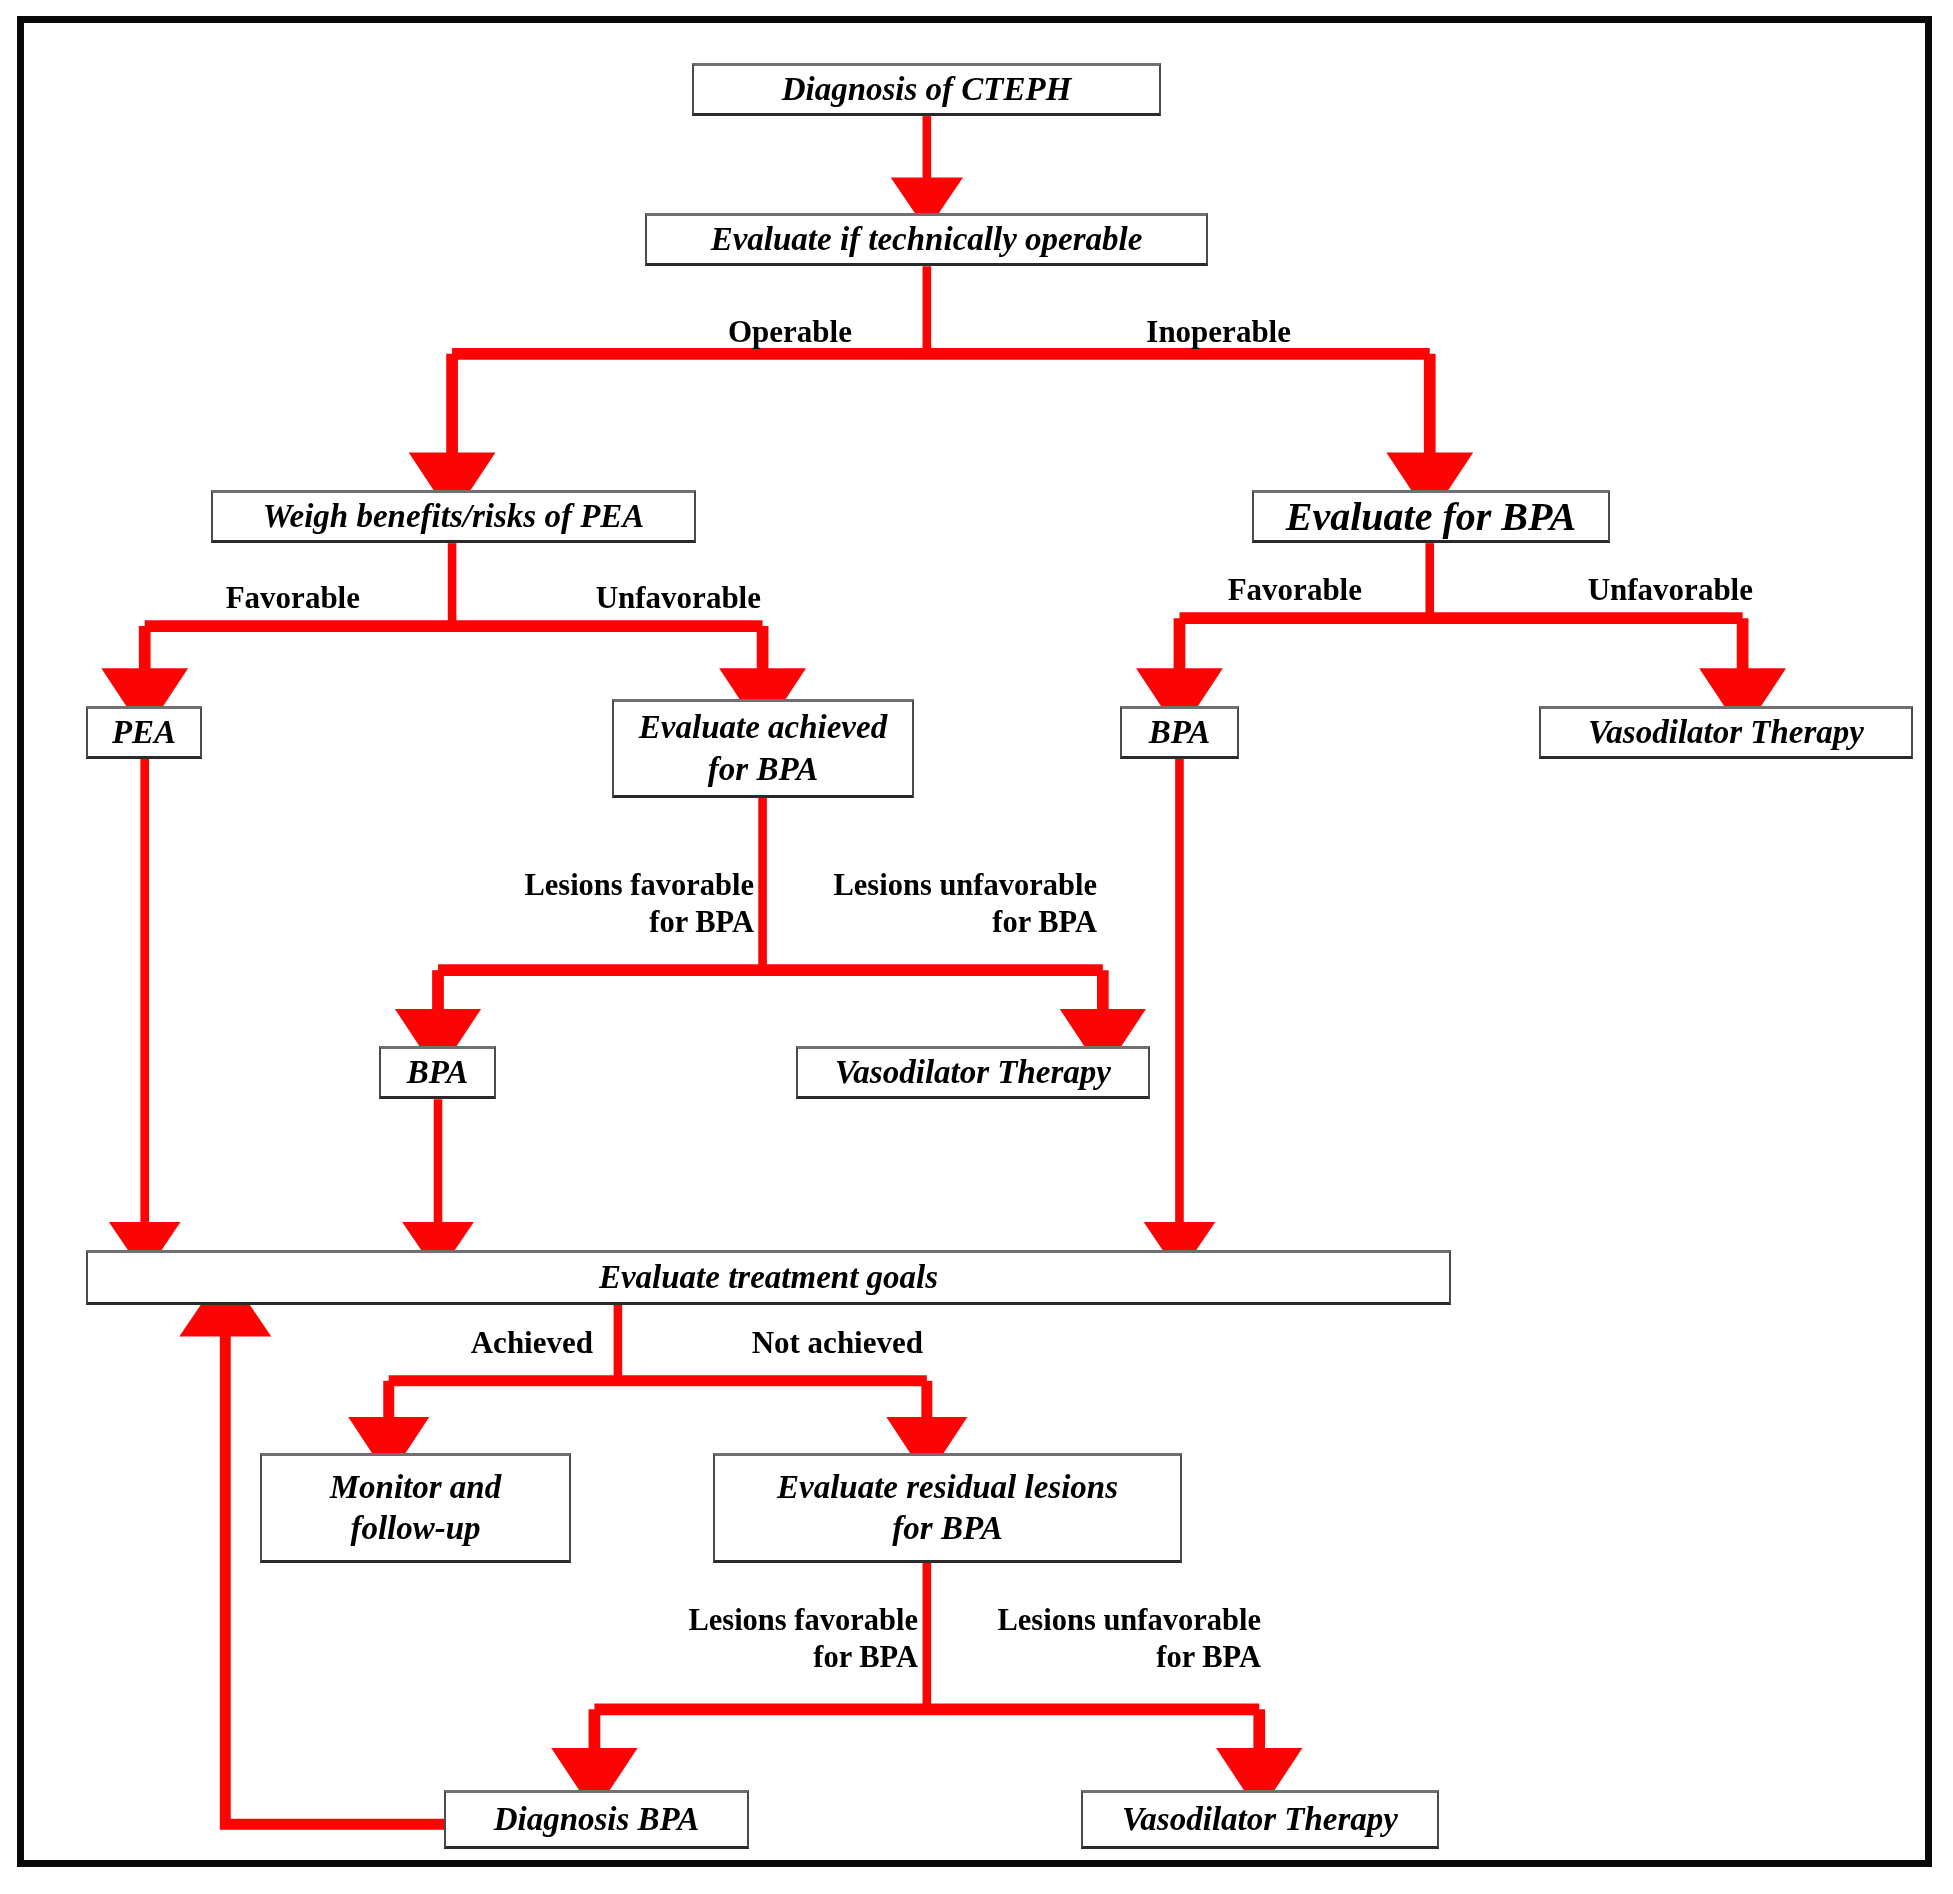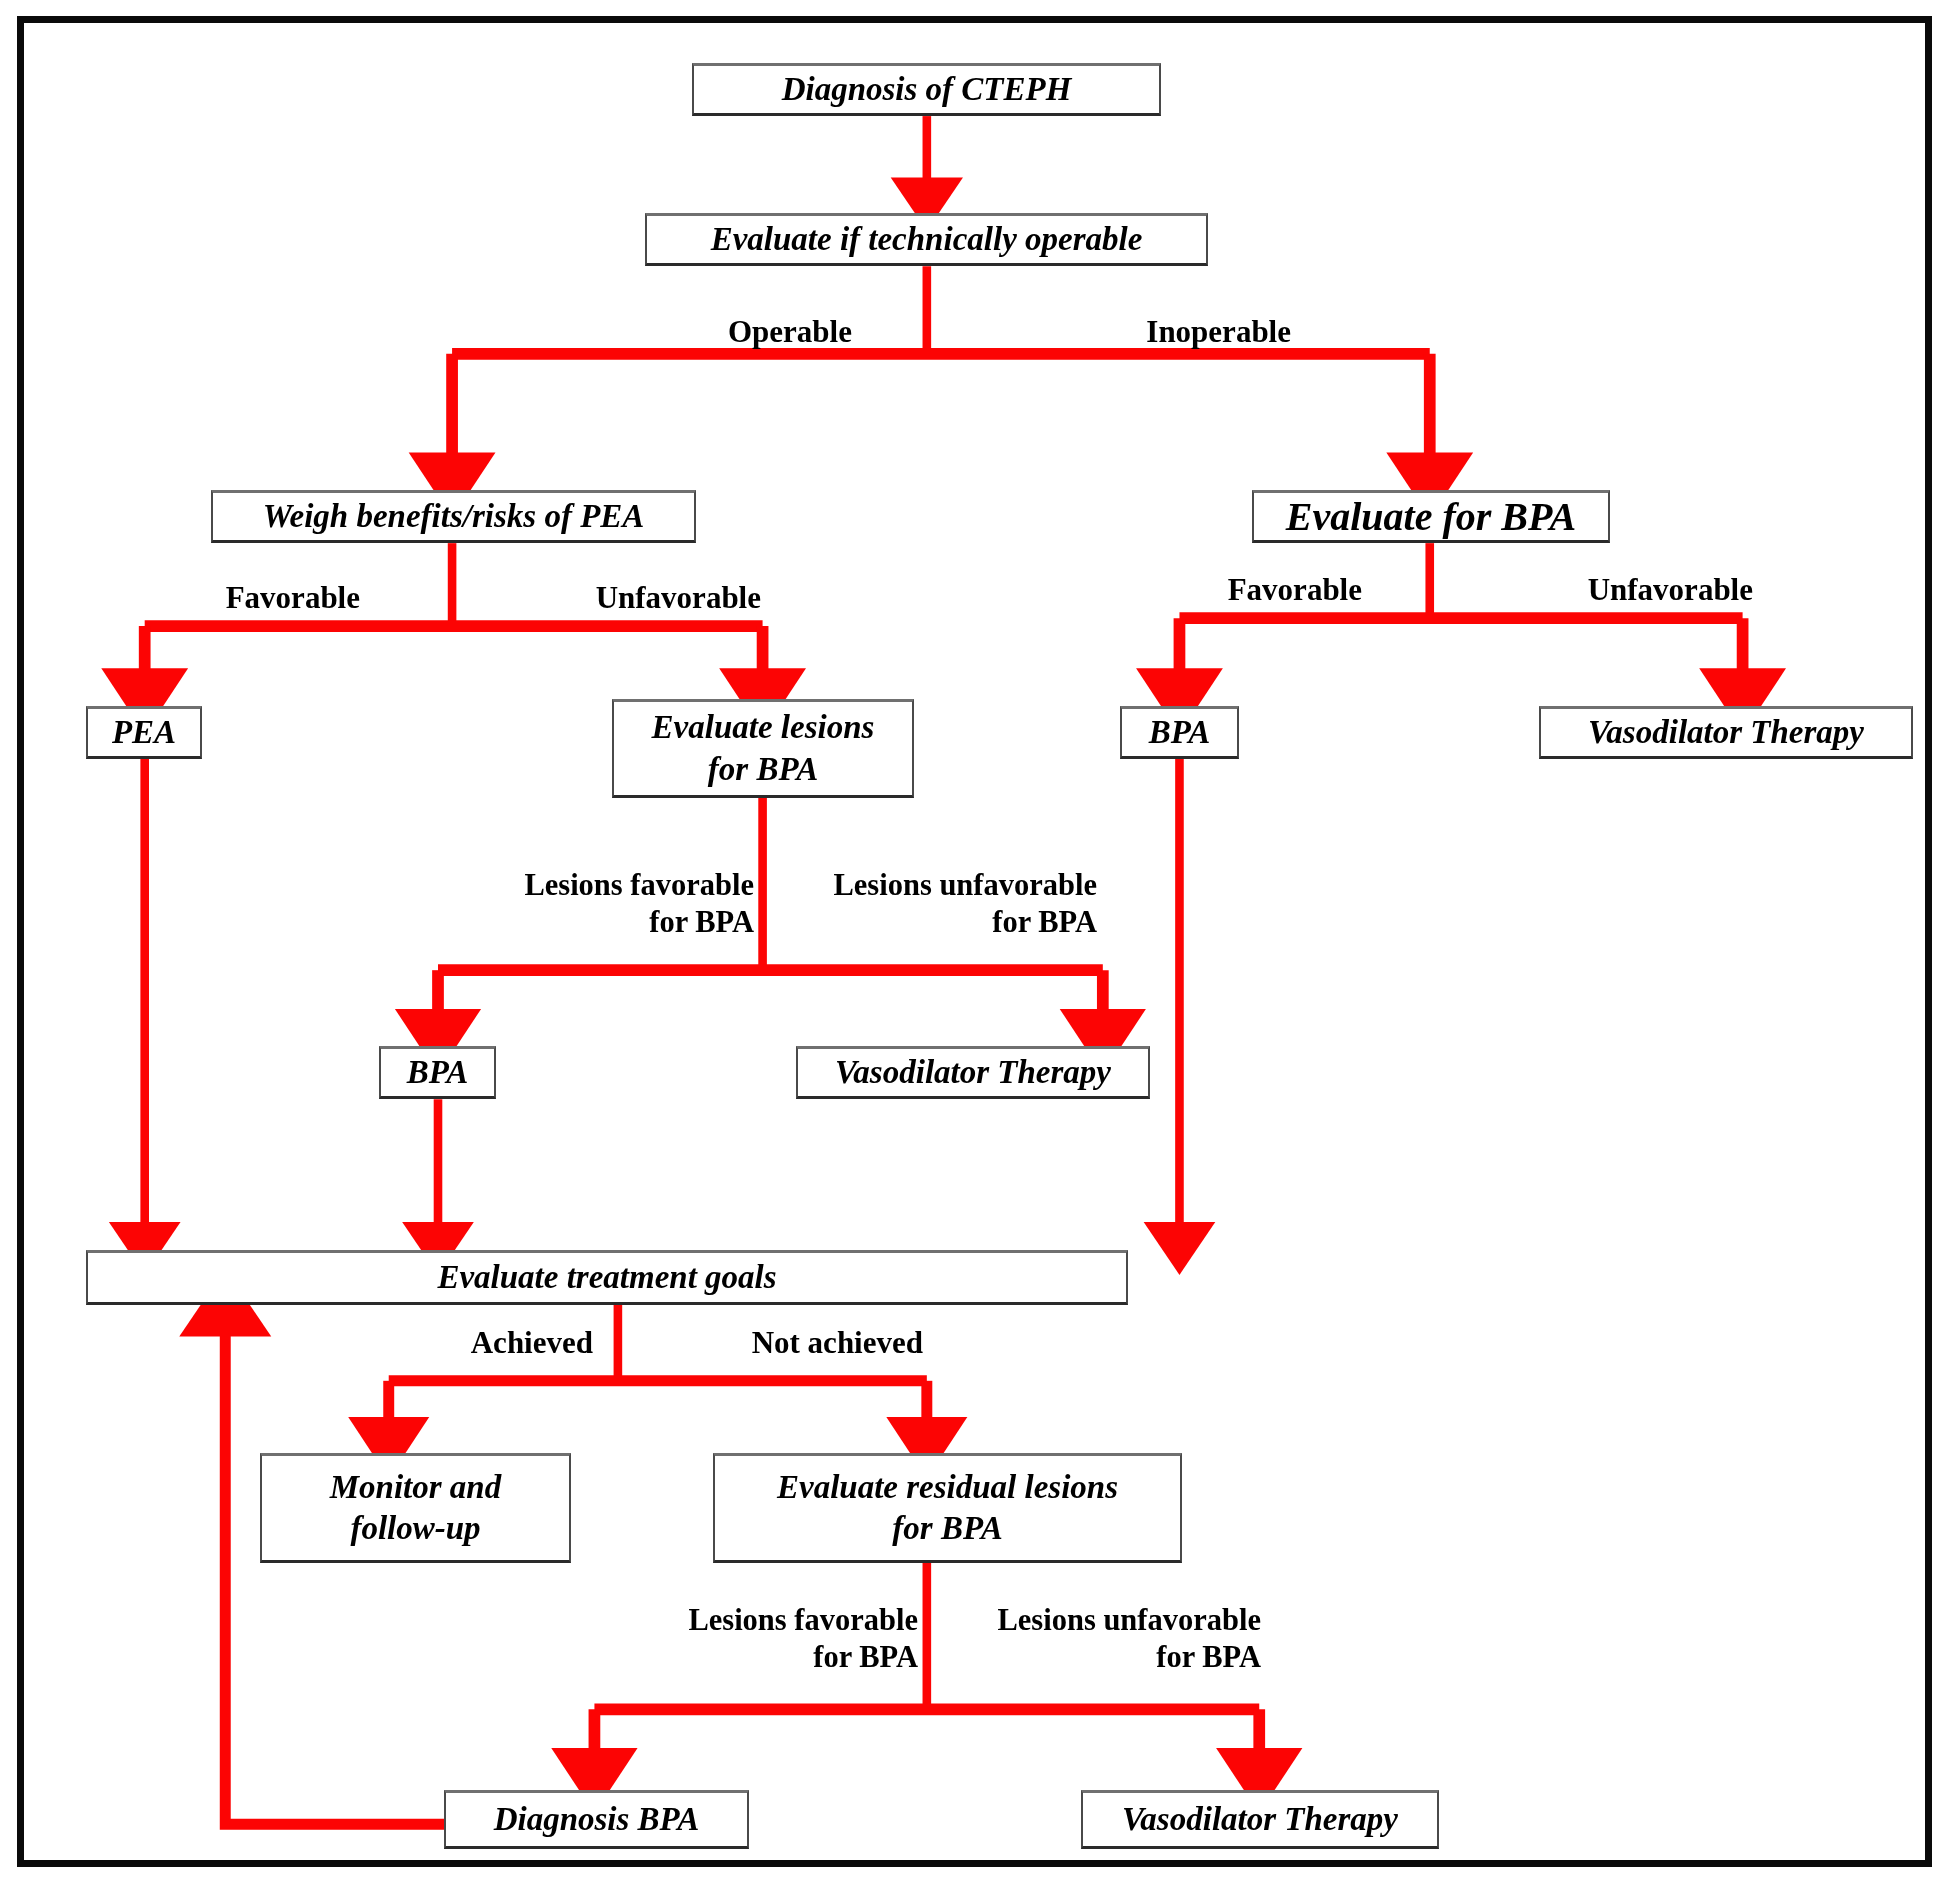--- a/index.html
+++ b/index.html
@@ -129,32 +129,32 @@
   <div class="node" style="left:692px; top:63px; width:469px; height:53px; font-size:33px;">Diagnosis of CTEPH</div>
 
   <div class="node" style="left:645px; top:213px; width:563px; height:53px; font-size:33px;">Evaluate if technically operable</div>
 
   <div class="node" style="left:211px; top:490px; width:485px; height:53px; font-size:33px;">Weigh benefits/risks of PEA</div>
 
   <div class="node" style="left:1252px; top:490px; width:358px; height:53px; font-size:40px;">Evaluate for BPA</div>
 
   <div class="node" style="left:86px; top:706px; width:116px; height:53px; font-size:33px;">PEA</div>
 
-  <div class="node" style="left:612px; top:699px; width:302px; height:99px; font-size:33px; white-space:pre-line;">Evaluate lesions
+  <div class="node" style="left:612px; top:699px; width:302px; height:99px; font-size:33px; white-space:pre-line;">Evaluate achieved
 for BPA</div>
 
   <div class="node" style="left:1120px; top:706px; width:119px; height:53px; font-size:33px;">BPA</div>
 
   <div class="node" style="left:1539px; top:706px; width:374px; height:53px; font-size:33px;">Vasodilator Therapy</div>
 
   <div class="node" style="left:379px; top:1046px; width:117px; height:53px; font-size:33px;">BPA</div>
 
   <div class="node" style="left:796px; top:1046px; width:354px; height:53px; font-size:33px;">Vasodilator Therapy</div>
 
-  <div class="node" style="left:86px; top:1250px; width:1042px; height:55px; font-size:33px;">Evaluate treatment goals</div>
+  <div class="node" style="left:86px; top:1250px; width:1365px; height:55px; font-size:33px;">Evaluate treatment goals</div>
 
   <div class="node" style="left:260px; top:1453px; width:311px; height:110px; font-size:33px; white-space:pre-line;">Monitor and
 follow-up</div>
 
   <div class="node" style="left:713px; top:1453px; width:469px; height:110px; font-size:33px; white-space:pre-line;">Evaluate residual lesions
 for BPA</div>
 
   <div class="node" style="left:444px; top:1790px; width:305px; height:59px; font-size:33px;">Diagnosis BPA</div>
 
   <div class="node" style="left:1081px; top:1790px; width:358px; height:59px; font-size:33px;">Vasodilator Therapy</div>

